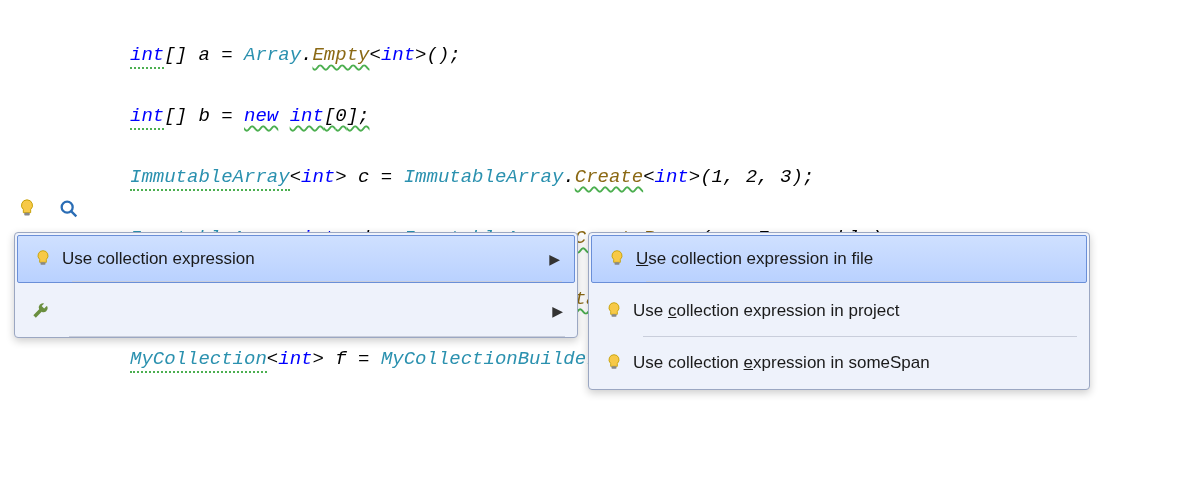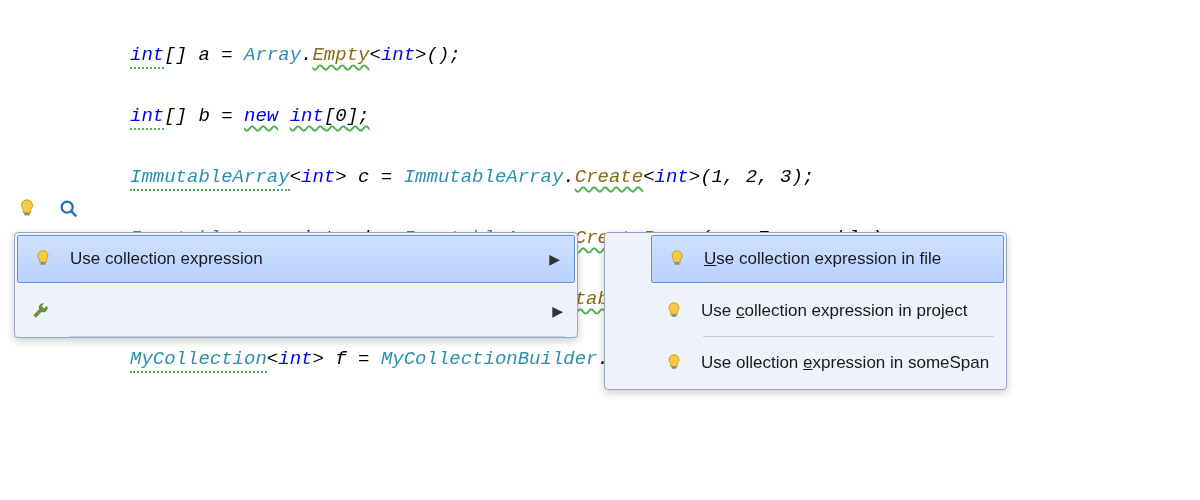--- a/index.html
+++ b/index.html
@@ -50,31 +50,30 @@
     font-family: "Segoe UI", Arial, sans-serif;
     font-size: 17px;
     color: #1a1a1a;
   }
   .popup-left {
     left: 14px;
     top: 232px;
     width: 564px;
   }
   .popup-right {
-    left: 604px;
+    left: 588px;
     top: 232px;
-    width: 403px;
-    padding-left: 44px;
+    width: 502px;
   }
   .popup-row {
     display: flex;
     align-items: center;
     height: 52px;
     padding: 0 14px;
-    gap: 16px;
+    gap: 8px;
     cursor: pointer;
     position: relative;
   }
   .popup-row.selected {
     background: linear-gradient(#cfe0ff, #b9d1ff);
     border: 1px solid #6a8fd8;
     border-radius: 2px;
     margin: 2px;
     height: 48px;
   }
@@ -169,15 +168,15 @@
     </span>
     <span><span>Use </span><span class="mnemonic">c</span><span>ollection expression in project</span></span>
   </div>
   <div class="popup-row">
     <span class="popup-icon">
       <svg viewBox="0 0 24 24" width="20" height="20">
           <path fill="#f7c948" stroke="#c29d00" stroke-width="1" d="M12 2a6 6 0 0 0-4 10.5V16h8v-3.5A6 6 0 0 0 12 2z"></path>
           <rect x="9" y="16" width="6" height="3" fill="#888" rx="1"></rect>
         </svg>
     </span>
-    <span><span>Use ollection </span><span class="mnemonic">e</span><span>xpression in someSpan</span></span>
+    <span><span>Use collection </span><span class="mnemonic">e</span><span>xpression in someSpan</span></span>
   </div>
 </div>
 
 </body></html>

